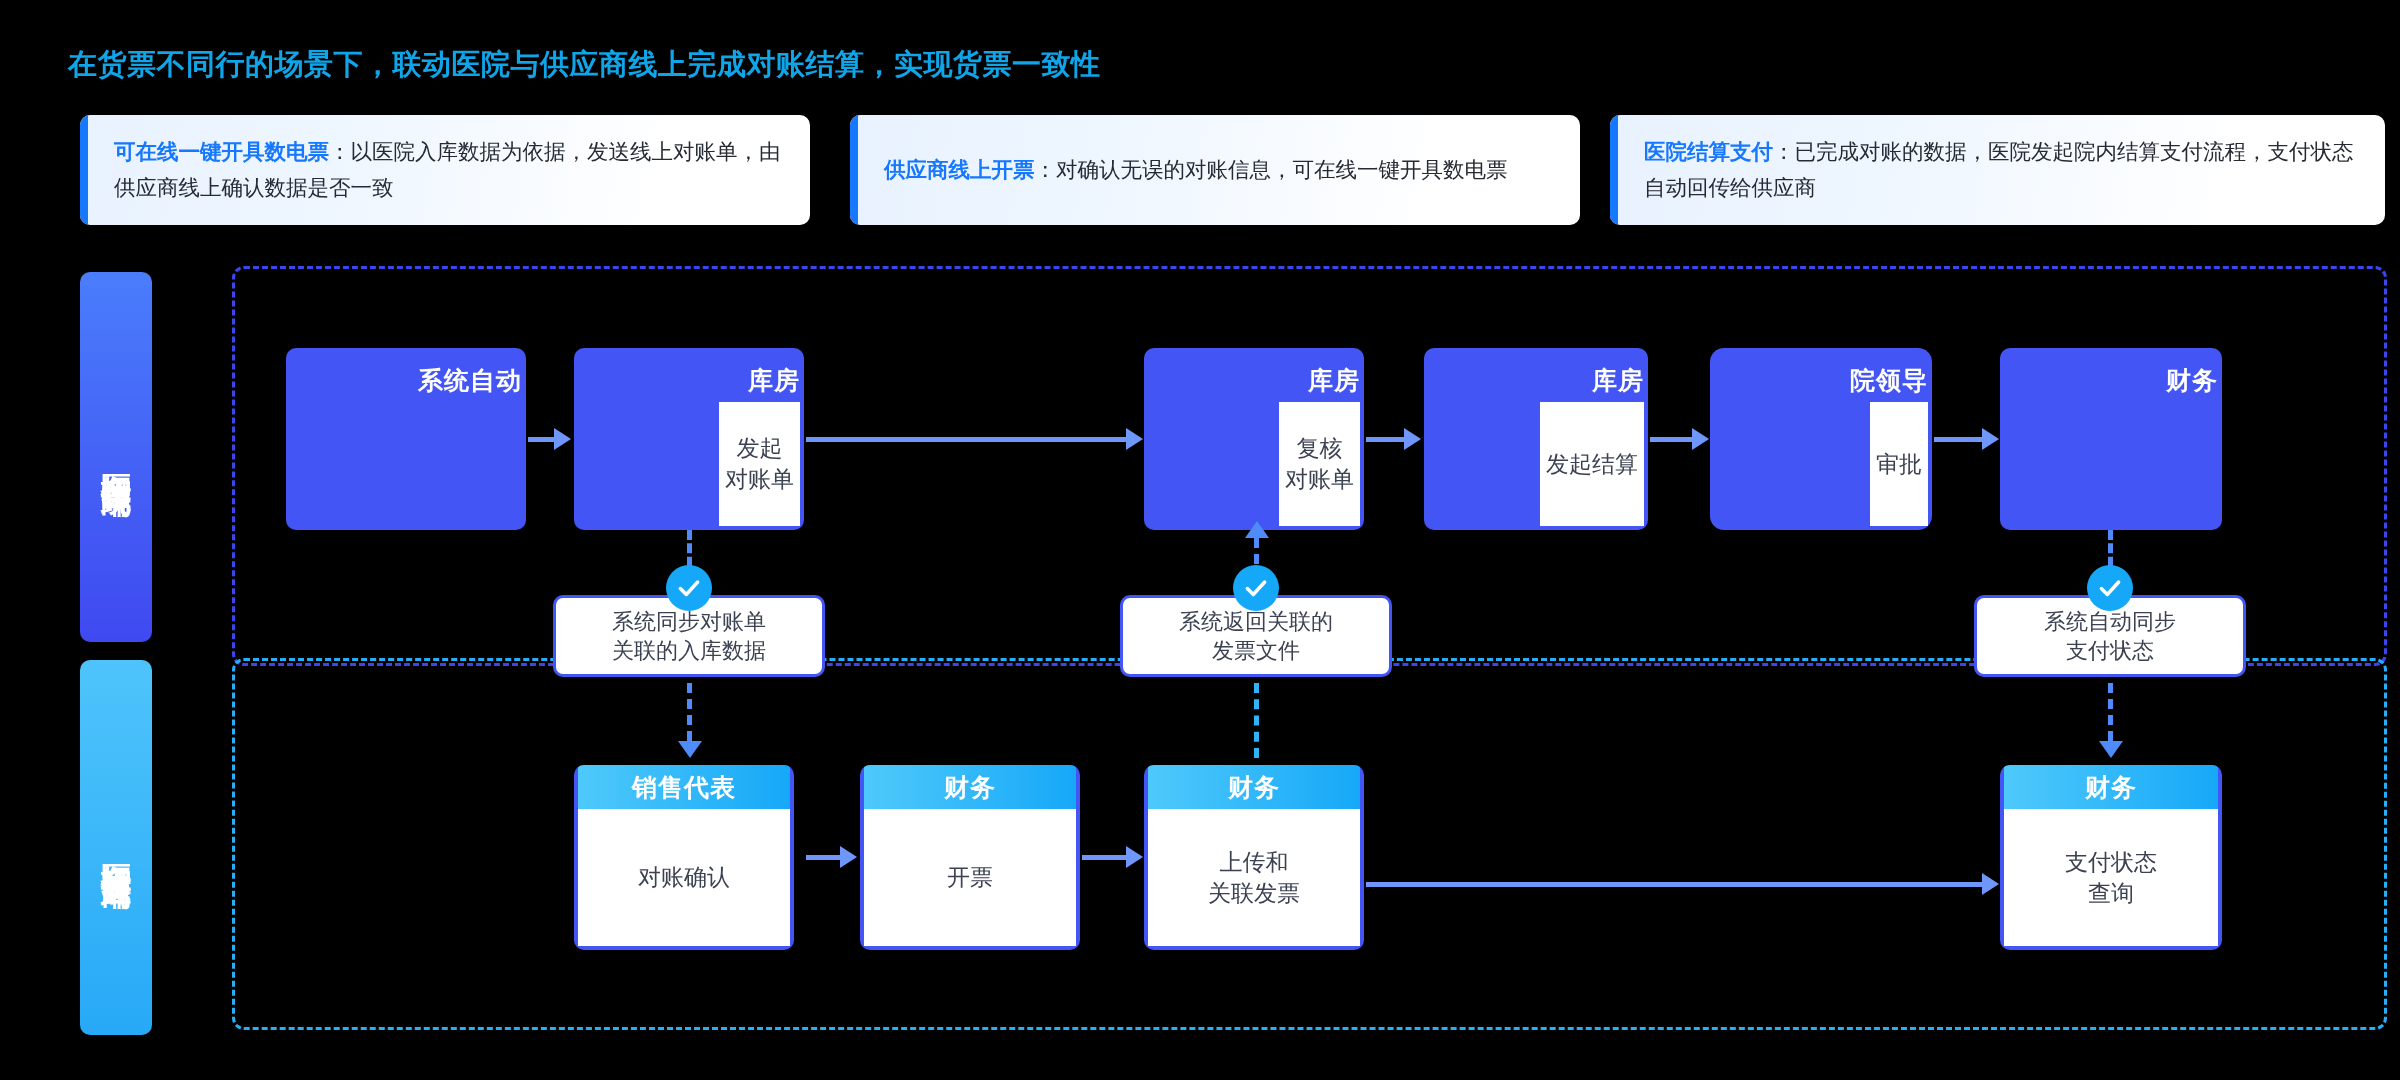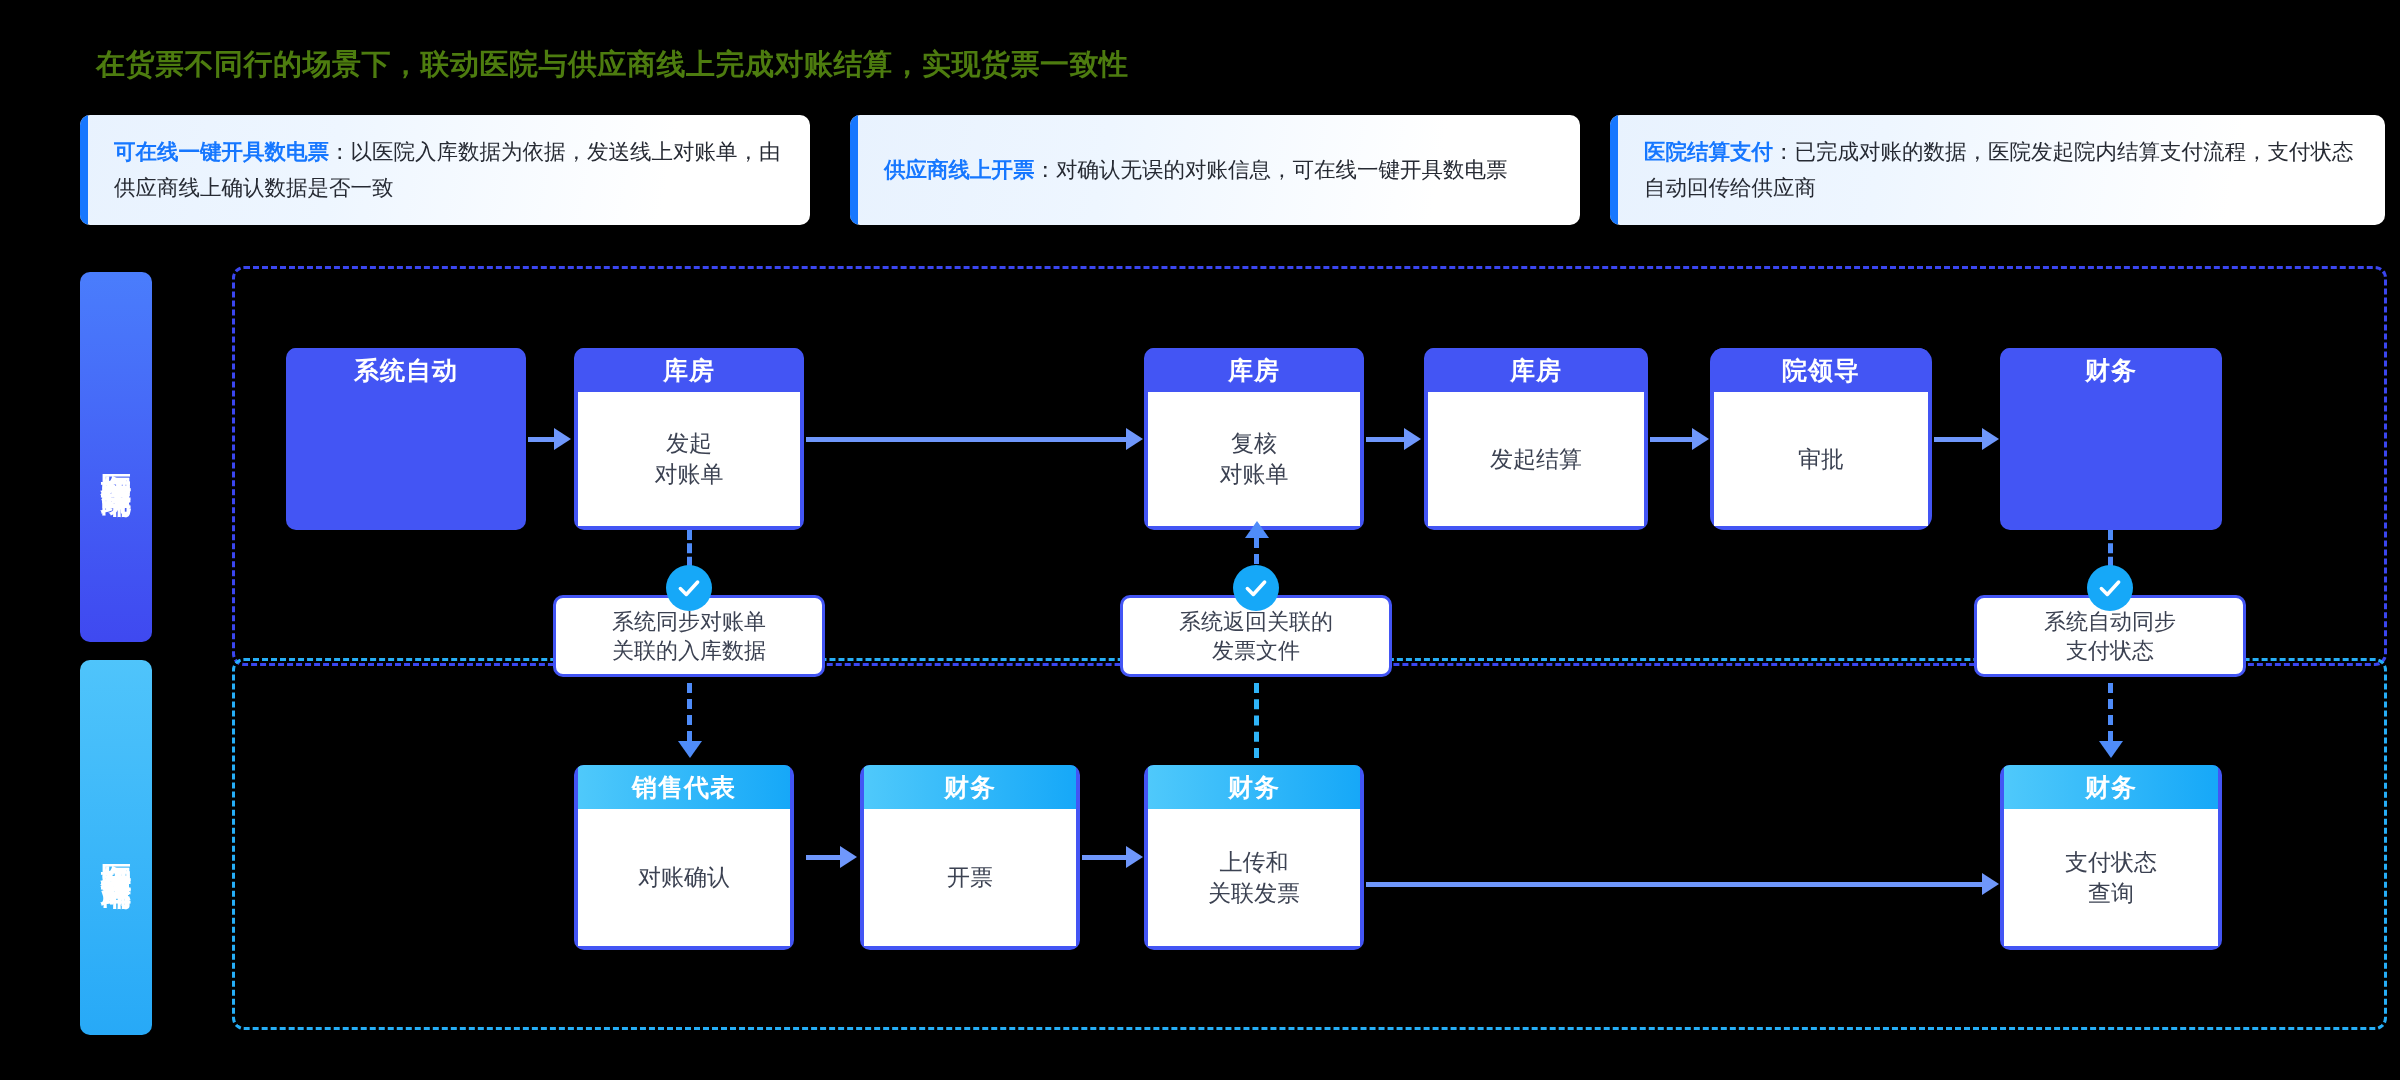--- a/index.html
+++ b/index.html
@@ -6,22 +6,22 @@
   html, body {
     width: 2400px; height: 1080px;
     background: #000000;
     font-family: "Liberation Sans", "DejaVu Sans", sans-serif;
     overflow: hidden;
   }
   #stage { position: relative; width: 2400px; height: 1080px; background: #000; }
 
   
   .page-title {
-    position: absolute; left: 96px; top: 45px;
-    font-size: 29px; font-weight: 700; color: #4d7c0f;
+    position: absolute; left: 68px; top: 45px;
+    font-size: 29px; font-weight: 700; color: #0ea5e9;
     letter-spacing: .5px; white-space: nowrap;
   }
 
   
   .info-card {
     position: absolute; top: 115px; height: 110px;
     background: linear-gradient(100deg,#e8f2fe 0%,#eef6ff 35%,#ffffff 80%);
     border-radius: 10px; overflow: hidden;
     display: flex; align-items: center;
   }
@@ -76,21 +76,21 @@
   .node .hd {
     height: 44px; display: flex; align-items: center; justify-content: center;
     color: #ffffff; font-size: 25px; font-weight: 700; letter-spacing: 1px;
   }
   .node .bd {
     flex: 1; background: #ffffff;
     display: flex; align-items: center; justify-content: center;
     color: #3c4252; font-size: 23px; line-height: 1.34; text-align: center;
     padding: 4px 6px; white-space: pre-line;
   }
-  .node.hospital { background: #4355f4; padding: 0 4px 4px 4px; }
+  .node.hospital { background: #4355f4; padding: 10px 4px 4px 4px; align-items: flex-end; }
   .node.hospital .hd { background: #4355f4; }
   .node.supplier { background: #4355f4; padding: 0 4px 4px 4px; }
   .node.supplier .hd { background: linear-gradient(90deg,#4fc9fb 0%,#16a8f8 100%); }
 
   
   .note {
     position: absolute; width: 272px; height: 82px;
     background: #ffffff; border: 3px solid;
     border-radius: 10px;
     display: flex; align-items: center; justify-content: center;

